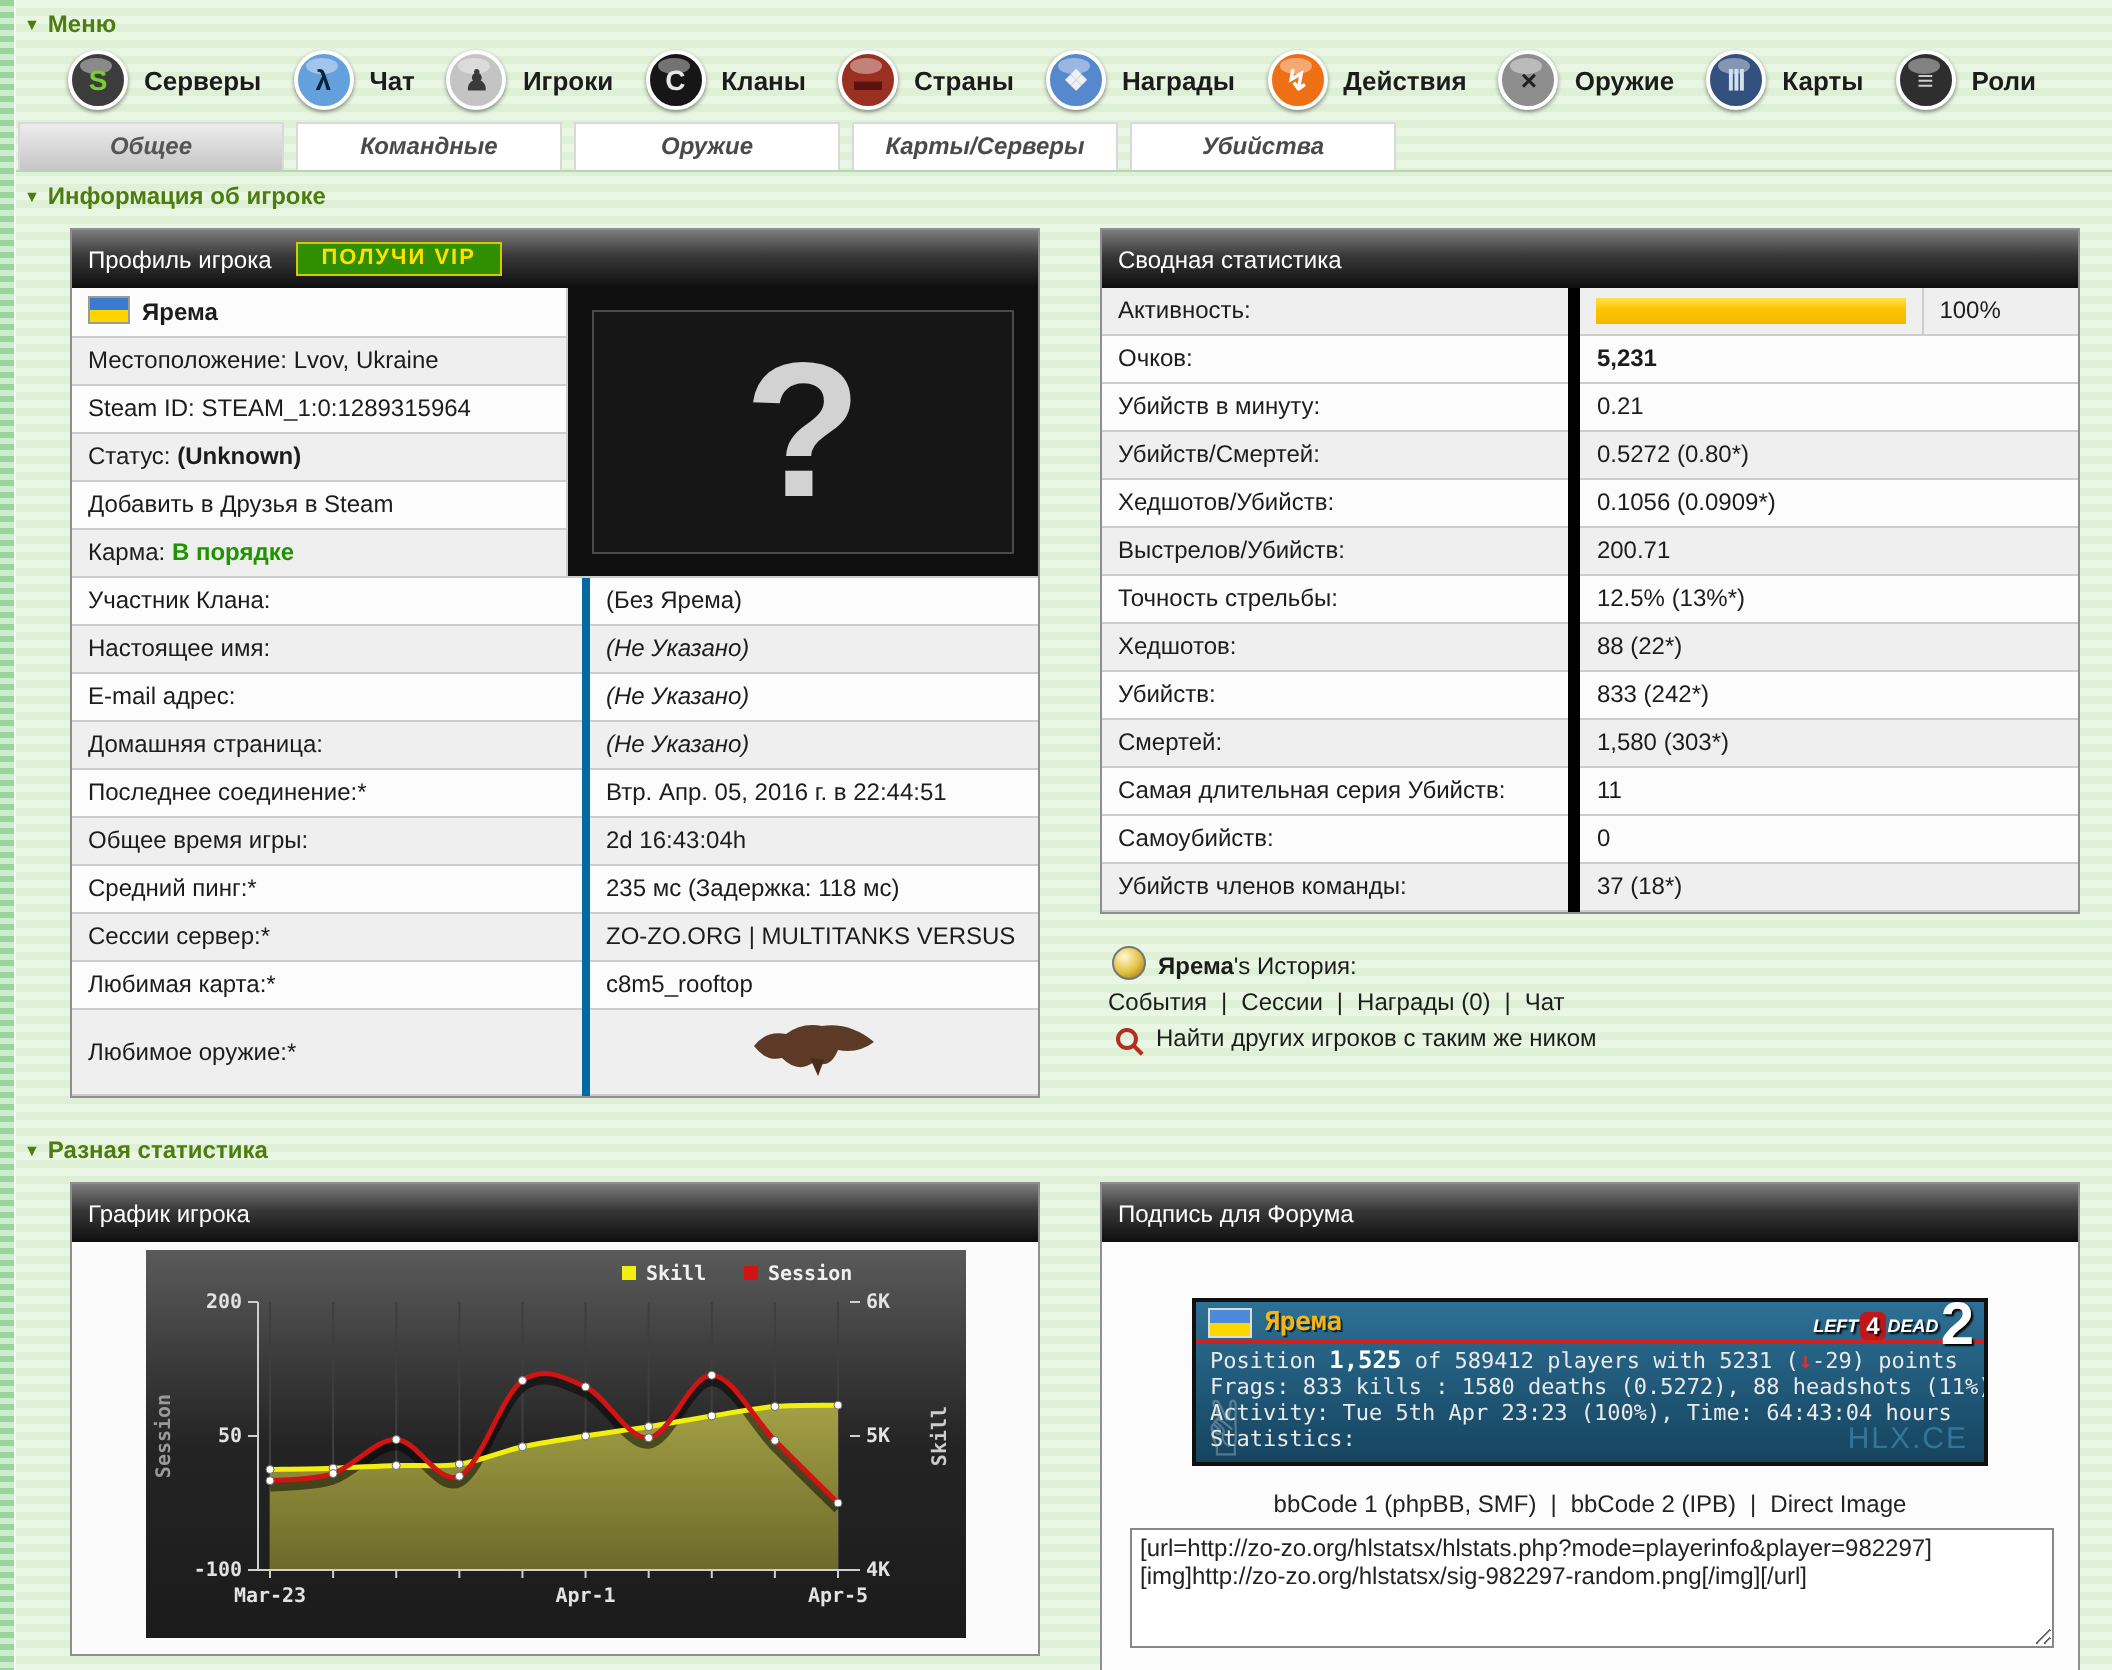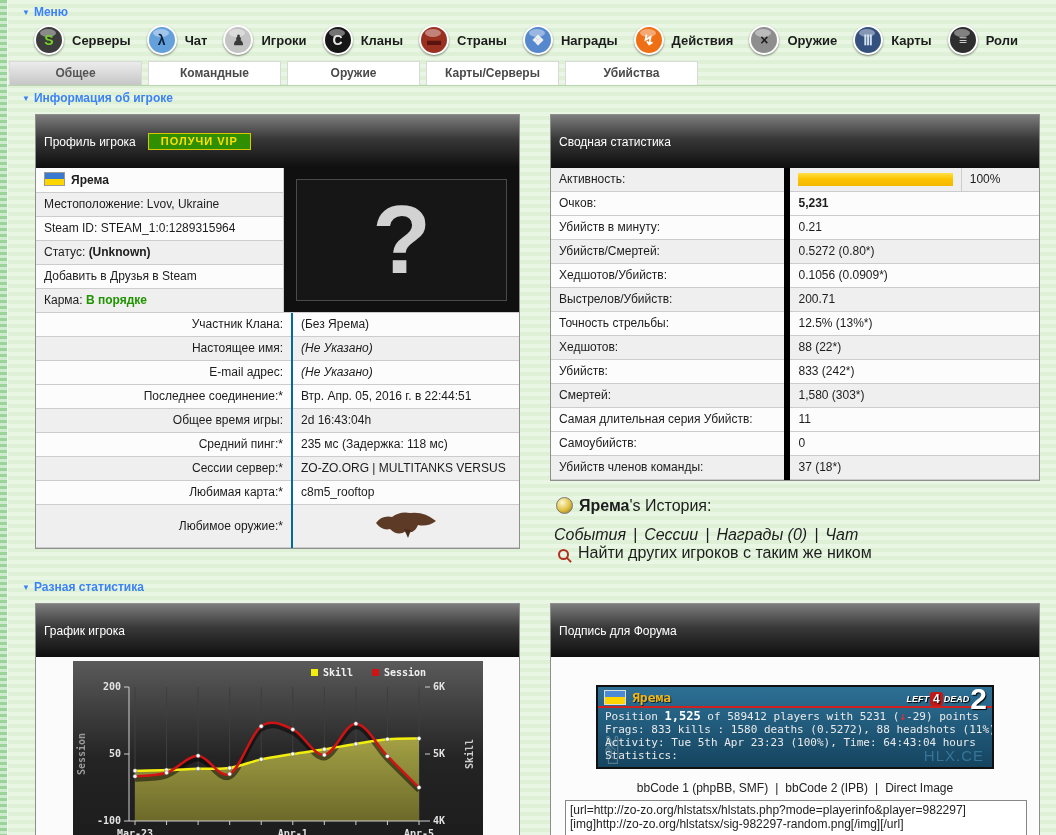--- a/index.html
+++ b/index.html
@@ -5,72 +5,72 @@
   html,body{margin:0;padding:0;}
   body{
     width:1056px;height:835px;overflow:hidden;position:relative;
     font-family:"Liberation Sans",sans-serif;font-size:12px;color:#1c1c1c;
     background:repeating-linear-gradient(180deg,#e9f6e3 0 4px,#def0d6 4px 8px);
   }
   .left-strip{position:absolute;left:0;top:0;bottom:0;width:7px;
     background:repeating-linear-gradient(180deg,#9ad49a 0 3px,#cdeccd 3px 6px);
     border-right:1px solid #f4fbf2;}
   .content{position:absolute;left:8px;top:0;right:0;bottom:0;}
-  .section-head{font-weight:bold;font-size:12px;padding:5px 0 3px 14px;color:#3b82f6;}
+  .section-head{font-weight:bold;font-size:12px;padding:5px 0 3px 4px;color:#4d7c0f;}
   .tri{font-size:8px;vertical-align:1px;margin-right:4px;}
   
   .menu-row{display:flex;justify-content:space-between;align-items:center;padding:3px 38px 6px 26px;}
   .menu-item{display:flex;align-items:center;gap:8px;font-weight:bold;font-size:13px;cursor:pointer;}
   .mi-icon{width:26px;height:26px;border-radius:50%;border:2px solid #fdfdfd;
     box-shadow:0 1px 2px rgba(0,0,0,.45);position:relative;display:flex;align-items:center;justify-content:center;}
   .mi-icon::before{content:"";position:absolute;top:2px;left:4px;width:16px;height:8px;border-radius:50%;
     background:rgba(255,255,255,.4);}
   .mi-glyph{font-weight:bold;font-size:14px;line-height:1;z-index:1;}
   
   .tabs{display:flex;gap:6px;padding:0 0 0 1px;border-bottom:1px solid #b9d4b1;}
   .tab{width:131px;text-align:center;padding:4px 0 5px;background:#fff;color:#4a4a4a;font-weight:bold;
-    border:1px solid #d9d9d9;border-bottom:none;cursor:pointer;}
+    border:1px solid #d9d9d9;border-bottom:none;cursor:pointer;font-style:italic;}
   .tab.active{background:linear-gradient(#ececec,#c6c6c6);color:#555;}
   
   .cols{display:flex;gap:30px;padding:6px 16px 0 27px;align-items:flex-start;}
   .col-l{width:485px;flex:none;}
   .col-r{width:490px;flex:none;}
   .panel{border:1px solid #8f8f8f;background:#fcfcfc;}
   .panel-head{height:21px;display:flex;align-items:center;gap:12px;
     background:linear-gradient(180deg,#7d7d7d 0%,#383838 45%,#0e0e0e 100%);
-    color:#fff;padding:16px 8px;font-size:12px;}
+    color:#fff;padding:4px 8px;font-size:12px;}
   .vip-btn{background:#2f8f00;color:#ffe000;border:1px solid #d8c800;font-weight:bold;
     padding:1px 12px;font-size:11px;letter-spacing:1px;cursor:pointer;line-height:13px;}
   table{border-collapse:collapse;width:100%;}
   td{padding:4px 8px;border-bottom:1px solid #ccc;line-height:15px;vertical-align:middle;}
   tr.alt{background:#efefef;}
   .bold{font-weight:bold;}
   .italic{font-style:italic;}
   .green{color:#1f9400;font-weight:bold;}
   
   .profile-top{display:flex;}
   .profile-left{width:247px;flex:none;border-right:1px solid #ccc;}
   .avatar{flex:1;background:#101010;display:flex;align-items:center;justify-content:center;border-bottom:1px solid #ccc;}
   .avatar-box{width:calc(100% - 26px);height:calc(100% - 24px);border:1px solid #4a4a4a;background:#161616;
     display:flex;align-items:center;justify-content:center;}
   .qmark{font-size:96px;font-weight:bold;color:#d2d2d2;line-height:1;}
-  .detail td.lbl{width:239px;border-right:2px solid #0369a1;text-align:right;}
+  .detail td.lbl{width:239px;border-right:4px solid #0369a1;}
   .weapon-cell{text-align:center;}
   .flag{width:19px;height:12px;display:inline-block;vertical-align:-2px;margin-right:6px;
     background:linear-gradient(#3a7ad1 0 50%,#ffd500 50% 100%);border:1px solid #9a9a9a;}
   
   .stats td.lbl{width:230px;border-right:6px solid #000000;}
   .bar-cell{width:168px;border-right:1px solid #ccc;}
   .bar{height:13px;width:100%;background:linear-gradient(#ffe14a,#fcc400 45%,#f5b800);}
   .pct-cell{width:64px;}
   
-  .history{padding:16px 0 0 4px;font-size:16px;line-height:17px;}
+  .history{padding:16px 0 0 4px;font-size:12px;line-height:17px;}
   .hist-icon{width:15px;height:15px;border-radius:50%;display:inline-block;vertical-align:-3px;margin:0 6px 0 2px;
     background:radial-gradient(circle at 35% 30%,#fff8d0,#e0c040 55%,#8a6a10);border:1px solid #777;}
-  .linkline{list-style:none;margin:12px 0 1px;padding:0;display:flex;font-style:italic;}
+  .linkline{list-style:none;margin:1px 0 1px;padding:0;display:flex;}
   .linkline li{cursor:pointer;}
   .linkline li + li::before{content:"|";margin:0 7px;cursor:default;}
   .mag-icon{width:7px;height:7px;border:2px solid #b03020;border-radius:50%;display:inline-block;
     position:relative;margin:0 9px 0 4px;vertical-align:-2px;}
   .mag-icon::after{content:"";position:absolute;width:6px;height:2px;background:#b03020;
     transform:rotate(45deg);right:-5px;bottom:-3px;}
   
   .chart-body{padding:4px 0 8px;display:flex;justify-content:center;background:#fbfbfb;}
   
   .forum-body{padding:28px 14px 10px;text-align:center;}
@@ -251,20 +251,24 @@
   <tr class="alt">
     <td class="lbl">Настоящее имя:</td>
     <td class="val italic">(Не Указано)</td>
   </tr>
 
   <tr>
     <td class="lbl">E-mail адрес:</td>
     <td class="val italic">(Не Указано)</td>
   </tr>
 
+  <tr class="alt">
+    <td class="lbl">Домашняя страница:</td>
+    <td class="val italic">(Не Указано)</td>
+  </tr>
 
   <tr>
     <td class="lbl">Последнее соединение:*</td>
     <td class="val">Втр. Апр. 05, 2016 г. в 22:44:51</td>
   </tr>
 
   <tr class="alt">
     <td class="lbl">Общее время игры:</td>
     <td class="val">2d 16:43:04h</td>
   </tr>

